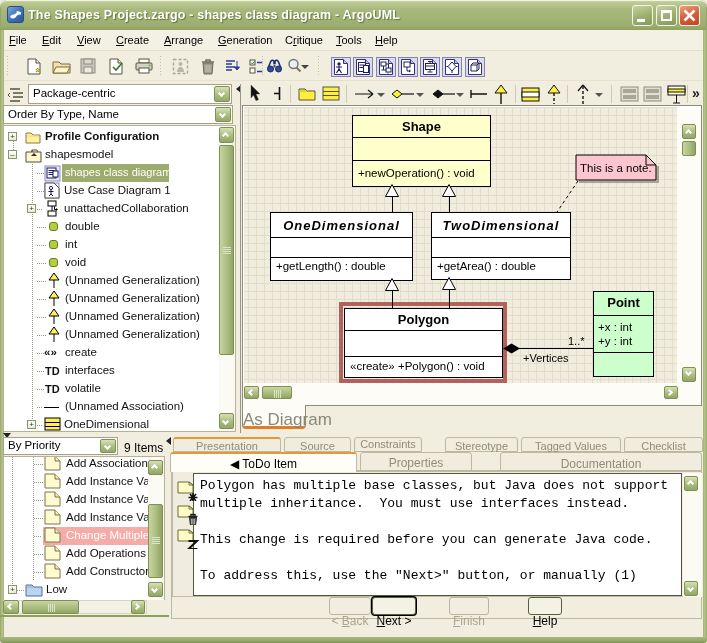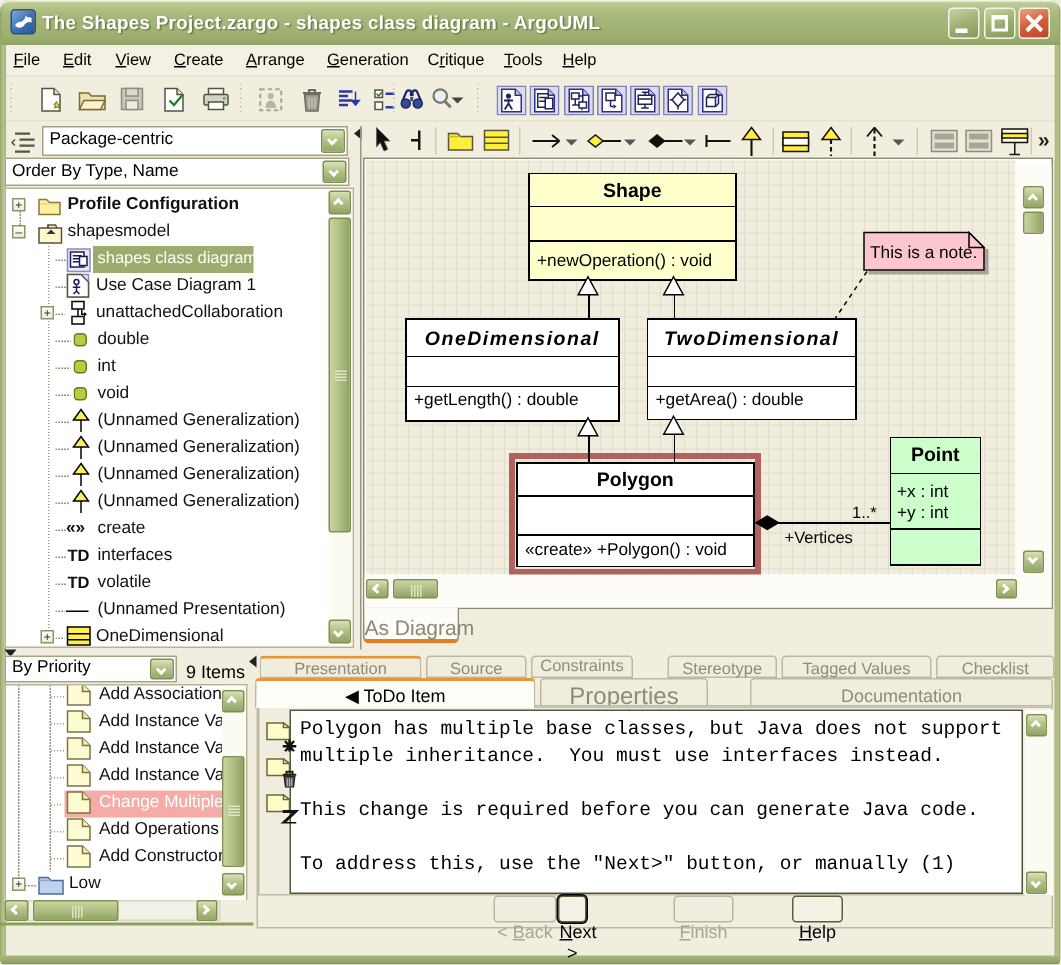--- a/index.html
+++ b/index.html
@@ -66,21 +66,21 @@
 .dotV{position:absolute;width:1px;background:repeating-linear-gradient(180deg,#9A9780 0 1px,transparent 1px 2px);}
 .dotH{position:absolute;height:1px;background:repeating-linear-gradient(90deg,#9A9780 0 1px,transparent 1px 2px);}
 .ticon{position:absolute;top:1px;}
 
 #canvasFrame{position:absolute;left:242px;top:105px;width:460px;height:301px;background:#fff;border:1px solid #8E8C78;}
 
 .tab{position:absolute;font-size:11px;color:#8F8C76;background:#F0EDDE;border:1px solid #BDB9A0;
  border-radius:3px 3px 0 0;text-align:center;}
 #asdiag{position:absolute;left:242px;top:405px;width:64px;height:24px;background:#FDFCF7;
  border-left:1px solid #8E8C78;border-right:1px solid #8E8C78;border-top:none;
- border-radius:0 0 4px 4px;font-size:14px;color:#8A8878;text-align:center;padding-top:5px;white-space:nowrap;
+ border-radius:0 0 4px 4px;font-size:17px;color:#8A8878;text-align:center;padding-top:5px;white-space:nowrap;
  border-bottom:3px solid #E07E28;box-sizing:border-box;}
 
 #todoPanel{position:absolute;left:172px;top:471px;width:530px;height:126px;background:#F0EDE0;border:1px solid #C0BCA3;border-top:1px solid #C0BCA3;}
 #todoText{position:absolute;left:20px;top:1px;width:489px;height:123px;background:#fff;border:1px solid #55543F;
  font-family:"Liberation Mono",monospace;font-size:13px;line-height:18px;white-space:pre;color:#000;
  padding:3px 0 0 6px;overflow:hidden;}
 
 .pbtn{position:absolute;top:597px;height:18px;font-size:12px;text-align:center;border-radius:3px;padding-top:16px;}
 .pbtn u{text-decoration:underline;}
 .dis{color:#A9A68D;border:1px solid #B9B69D;background:#F1EEE1;}
@@ -442,21 +442,21 @@
         <span class="lbl" style="left:61px;">interfaces</span>
       </div>
     <div class="trow" style="left:0;top:254px;width:215px;">
         <div class="dotH" style="left:33px;top:9px;width:7px;"></div>
         <span class="lbl" style="left:41px;font-weight:bold;font-size:11px;top:3px;">TD</span>
         <span class="lbl" style="left:61px;">volatile</span>
       </div>
     <div class="trow" style="left:0;top:272px;width:215px;">
         <div class="dotH" style="left:33px;top:9px;width:6px;"></div>
         <span class="abs" style="left:40px;top:9px;width:15px;height:1px;background:#000;"></span>
-        <span class="lbl" style="left:61px;">(Unnamed Presentation)</span>
+        <span class="lbl" style="left:61px;">(Unnamed Association)</span>
       </div>
     <div class="trow" style="left:0;top:290px;width:215px;">
       <div class="dotH" style="left:33px;top:9px;width:6px;"></div>
       <span class="exp" style="left:23px;top:4px;">+</span>
       <svg class="ticon" style="left:40px;top:1" width="17" height="15">
           <rect x="1" y="1" width="15" height="12" fill="#FFEE55" stroke="#000"></rect>
           <path d="M1 5.5h15M1 9.5h15" stroke="#000"></path>
         </svg>
       <span class="lbl" style="left:60px;">OneDimensional</span>
     </div>
@@ -665,21 +665,21 @@
       <span class="ar arR"></span>
     </div>
   <div id="asdiag">As Diagram</div>
   <div class="tab" style="left:173px;top:437px;width:108px;height:15px;border-top:2px solid #E8963C;padding-top:1px;">Presentation</div>
   <div class="tab" style="left:284px;top:437px;width:67px;height:15px;padding-top:2px;">Source</div>
   <div class="tab" style="left:354px;top:437px;width:68px;height:15px;padding-top:0;">Constraints</div>
   <div class="tab" style="left:445px;top:437px;width:73px;height:15px;padding-top:2px;">Stereotype</div>
   <div class="tab" style="left:521px;top:437px;width:100px;height:15px;padding-top:2px;">Tagged Values</div>
   <div class="tab" style="left:624px;top:437px;width:79px;height:15px;padding-top:2px;">Checklist</div>
   <div class="tab" style="left:170px;top:452px;width:187px;height:20px;background:#FEFDF8;border-top:2px solid #E8963C;color:#000;font-size:12px;padding-top:3px;border-bottom:none;z-index:3;">◀ ToDo Item</div>
-  <div class="tab" style="left:360px;top:452px;width:112px;height:19px;font-size:16px;padding-top:3px;">Properties</div>
+  <div class="tab" style="left:360px;top:452px;width:112px;height:19px;font-size:12px;padding-top:3px;">Properties</div>
   <div class="tab" style="left:500px;top:452px;width:202px;height:19px;font-size:12px;padding-top:4px;">Documentation</div>
   <div class="abs" style="left:171px;top:470px;width:531px;height:149px;border:1px solid #BDB9A0;"></div>
   <div id="todoPanel">
     <div id="todoText">Polygon has multiple base classes, but Java does not support
 multiple inheritance.  You must use interfaces instead.
 
 This change is required before you can generate Java code.
 
 To address this, use the "Next&gt;" button, or manually (1)</div>
     <svg class="abs" style="left:4px;top:9px" width="24" height="20">
@@ -703,16 +703,16 @@
       </svg>
     <div class="track" style="left:510px;top:1px;width:19px;height:124px;background:#FBFAF3;"></div>
     <div class="sbtn" style="left:511px;top:4px;width:14px;height:15px;">
         <span class="ar arU" style="top:4px"></span>
       </div>
     <div class="sbtn" style="left:511px;top:109px;width:14px;height:15px;">
         <span class="ar arD" style="top:4px"></span>
       </div>
   </div>
   <div class="pbtn dis" style="left:329px;width:42px;">&lt; <u>B</u>ack</div>
-  <div class="pbtn en" style="left:372px;width:19px;box-shadow:0 0 0 1px #000;"><u>N</u>ext &gt;</div>
+  <div class="pbtn en" style="left:372px;width:44px;box-shadow:0 0 0 1px #000;"><u>N</u>ext &gt;</div>
   <div class="pbtn dis" style="left:449px;width:40px;"><u>F</u>inish</div>
   <div class="pbtn en" style="left:528px;width:34px;"><u>H</u>elp</div>
 </div>
 
 </body></html>

